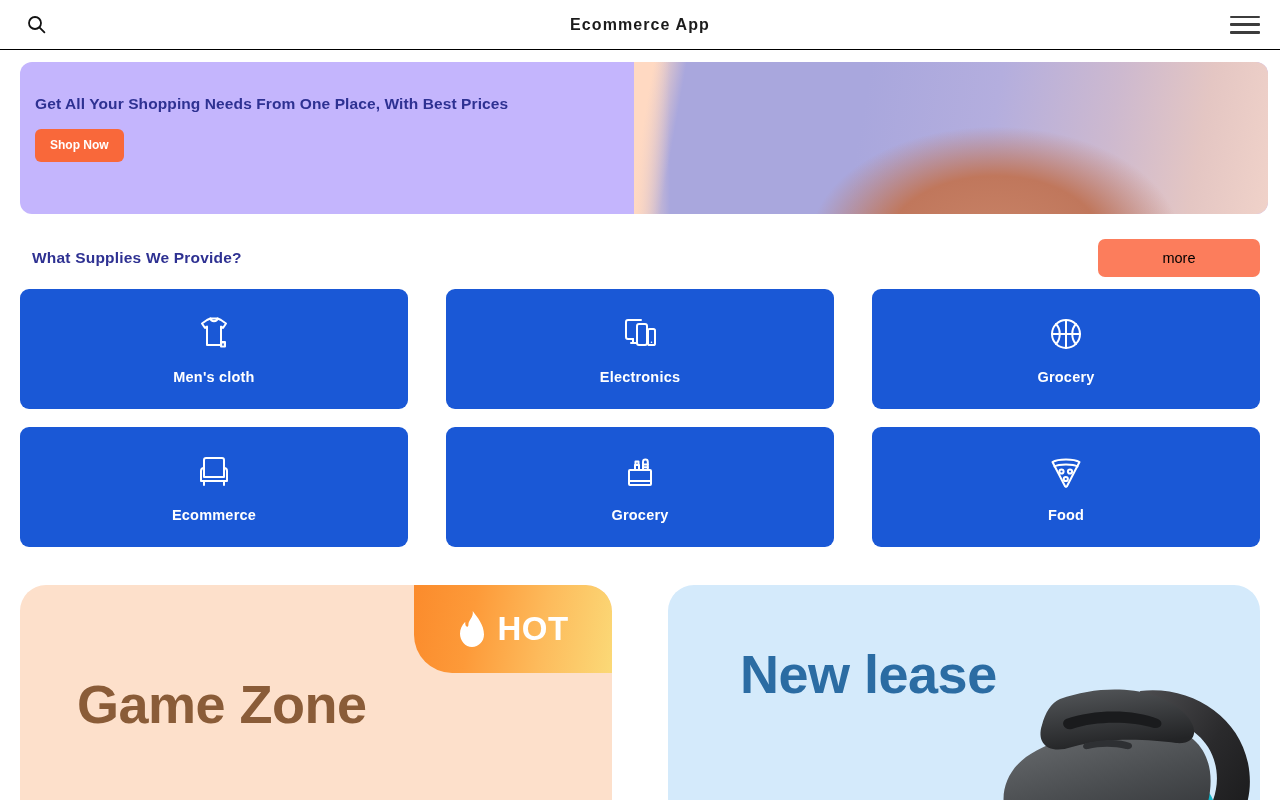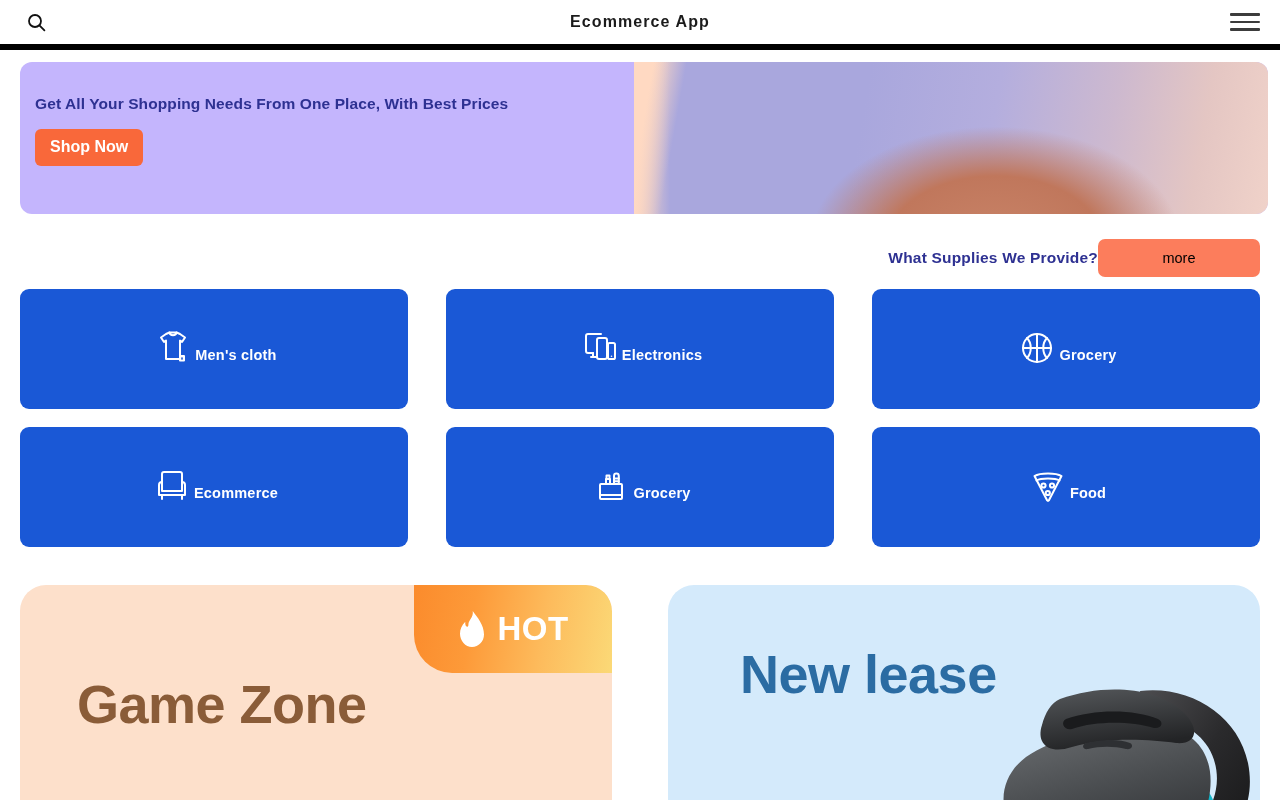--- a/index.html
+++ b/index.html
@@ -13,21 +13,21 @@
     font-family: "Liberation Sans", sans-serif;
     -webkit-font-smoothing: antialiased;
   }
 
   
   .topbar {
     position: relative;
     height: 50px;
     width: 1280px;
     background: #ffffff;
-    border-bottom: 6px solid #000000;
+    border-bottom: 1px solid #000000;
     display: flex;
     align-items: center;
   }
   .topbar-search {
     position: absolute;
     left: 22px;
     top: 50%;
     transform: translateY(-50%);
     width: 28px;
     height: 28px;
@@ -100,36 +100,36 @@
     font-size: 15.5px;
     font-weight: bold;
     color: #2e3192;
     letter-spacing: 0.1px;
   }
   .hero-cta {
     margin-top: 16px;
     display: inline-block;
     background: #f9683a;
     color: #ffffff;
-    font-size: 16px;
+    font-size: 12px;
     font-weight: bold;
     border: none;
     border-radius: 6px;
     padding: 9px 15px 10px 15px;
     cursor: pointer;
     font-family: "Liberation Sans", sans-serif;
   }
 
   
   .section-head {
     margin: 24px 20px 0 32px;
     height: 40px;
     display: flex;
     align-items: center;
-    justify-content: flex-end;
+    justify-content: space-between;
   }
   .section-title {
     font-size: 15.5px;
     font-weight: bold;
     color: #2e3192;
     letter-spacing: 0.2px;
   }
   .more-btn {
     width: 162px;
     height: 38px;
@@ -148,20 +148,21 @@
     display: grid;
     grid-template-columns: repeat(3, 1fr);
     column-gap: 38px;
     row-gap: 18px;
   }
   .cat-card {
     height: 120px;
     background: #1a58d6;
     border-radius: 9px;
     display: flex;
+    flex-direction: column;
     align-items: center;
     justify-content: center;
     cursor: pointer;
   }
   .cat-icon {
     height: 44px;
     display: flex;
     align-items: center;
     justify-content: center;
   }

